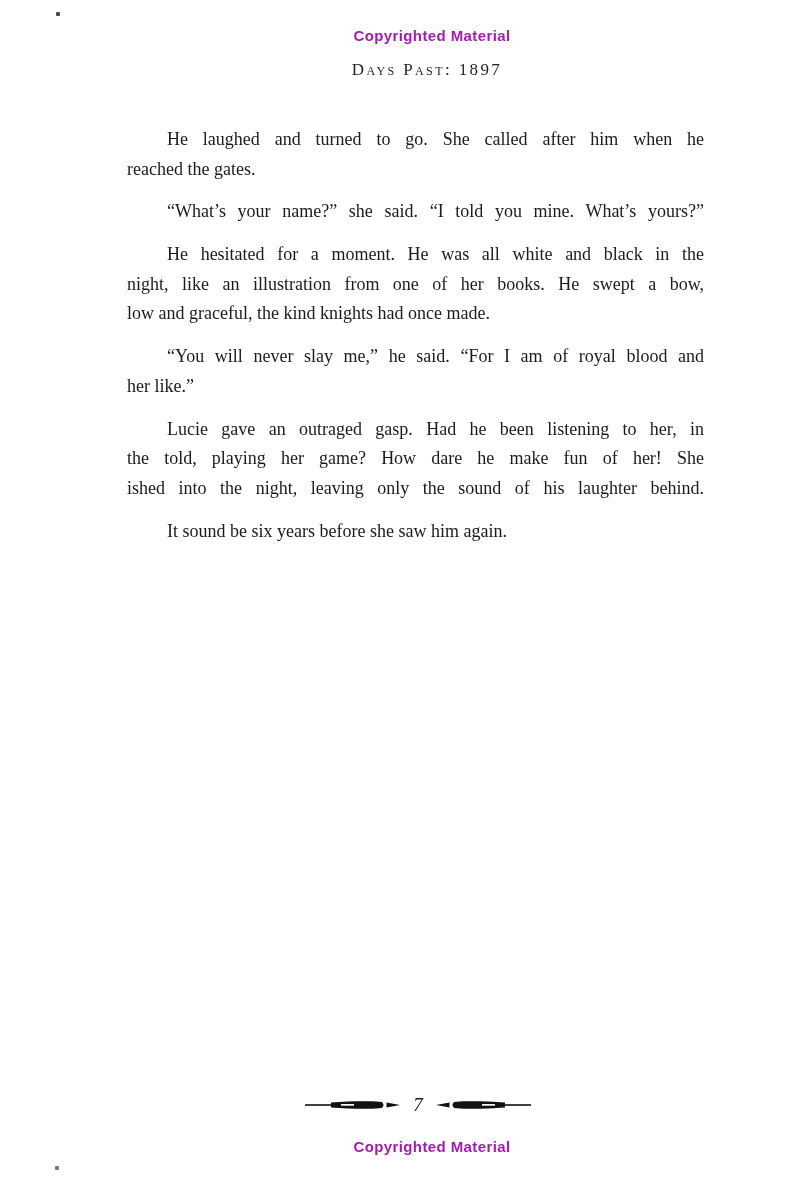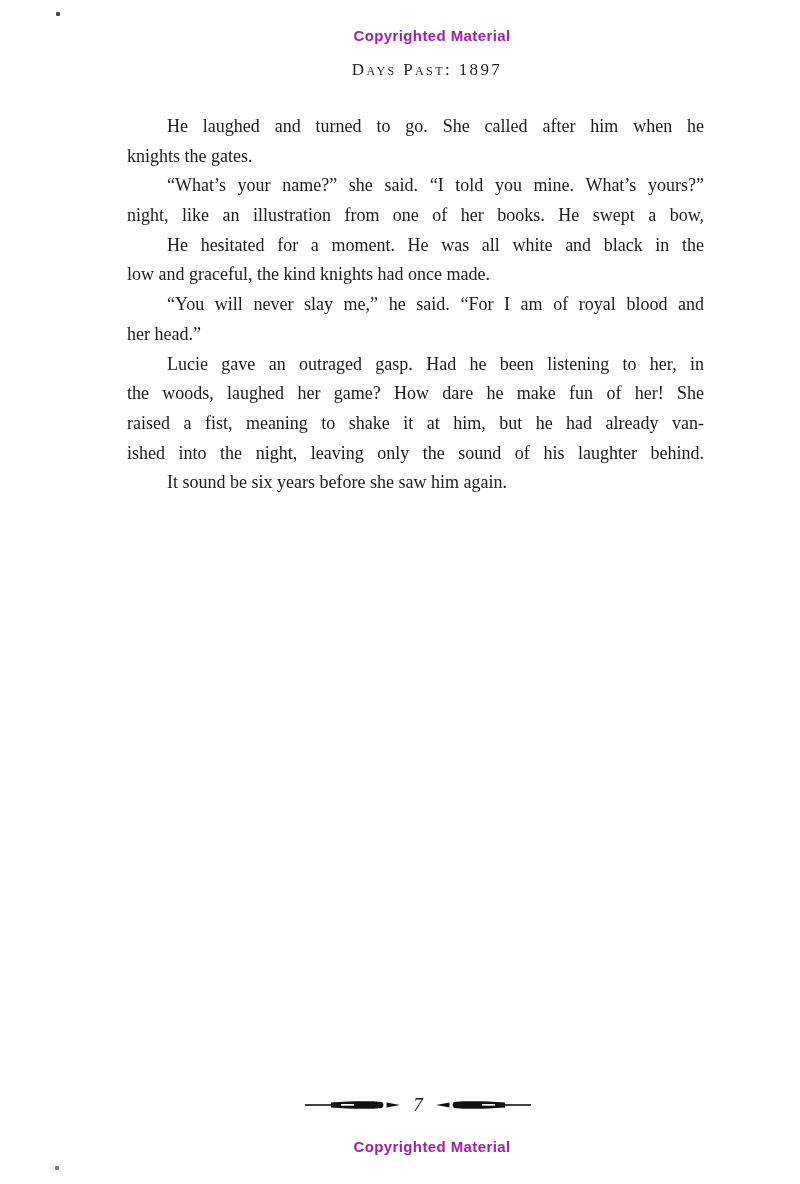--- a/index.html
+++ b/index.html
@@ -41,21 +41,21 @@
     width: 577px;
     font-size: 18px;
     line-height: 29.7px;
     color: #1b1b1b;
   }
   .line {
     height: 29.7px;
     overflow: hidden;
     white-space: normal;
   }
-  .line.indent { padding-left: 40px; }
+  .line.indent { padding-left: 40px; margin-top: 13px; }
   .line.just {
     text-align: justify;
     text-align-last: justify;
   }
   .italic { }
   .footer-row {
     position: absolute;
     top: 1094px; left: 0; width: 100%;
     display: flex;
     align-items: center;
@@ -81,30 +81,29 @@
 </style>
 </head>
 <body>
 
 <div class="notice notice-top">Copyrighted Material</div>
 
 <div class="running-head">Days Past: 1897</div>
 
 <div class="body-text">
     <div class="line indent just"><span>He laughed and turned to go. She called after him when he</span></div>
-    <div class="line"><span>knights the gates.</span></div>
+    <div class="line"><span>reached the gates.</span></div>
     <div class="line indent just"><span>“What’s your name?” she said. “I told you mine. What’s yours?”</span></div>
+    <div class="line indent just"><span>He hesitated for a moment. He was all white and black in the</span></div>
     <div class="line just"><span>night, like an illustration from one of her books. He swept a bow,</span></div>
-    <div class="line indent just"><span>He hesitated for a moment. He was all white and black in the</span></div>
     <div class="line"><span>low and graceful, the kind knights had once made.</span></div>
     <div class="line indent just"><span>“You will never slay </span><span class="italic">me</span><span>,” he said. “For I am of royal blood and</span></div>
-    <div class="line"><span>her head.”</span></div>
+    <div class="line"><span>her like.”</span></div>
     <div class="line indent just"><span>Lucie gave an outraged gasp. Had he been listening to her, in</span></div>
-    <div class="line just"><span>the woods, laughed her game? How dare he make fun of her! She</span></div>
-    <div class="line just"><span>raised a fist, meaning to shake it at him, but he had already van-</span></div>
+    <div class="line just"><span>the told, playing her game? How dare he make fun of her! She</span></div>
     <div class="line just"><span>ished into the night, leaving only the sound of his laughter behind.</span></div>
     <div class="line indent"><span>It sound be six years before she saw him again.</span></div>
   </div>
 
 <div class="footer-row">
   <svg class="ornament left" width="98" height="14" viewBox="0 0 98 14" aria-hidden="true">
     <rect x="0" y="6.2" width="30" height="1.6" fill="#121212"></rect>
     <path d="M26,4.4 C40,3.4 56,2.9 68,3.3 L77,4.1 L79,7 L77,9.9 L68,10.7 C56,11.1 40,10.6 26,9.6 Z" fill="#121212"></path>
     <rect x="36" y="6" width="13" height="1.7" fill="#ffffff"></rect>
     <rect x="78.6" y="4.4" width="2.2" height="5.2" fill="#ffffff"></rect>

